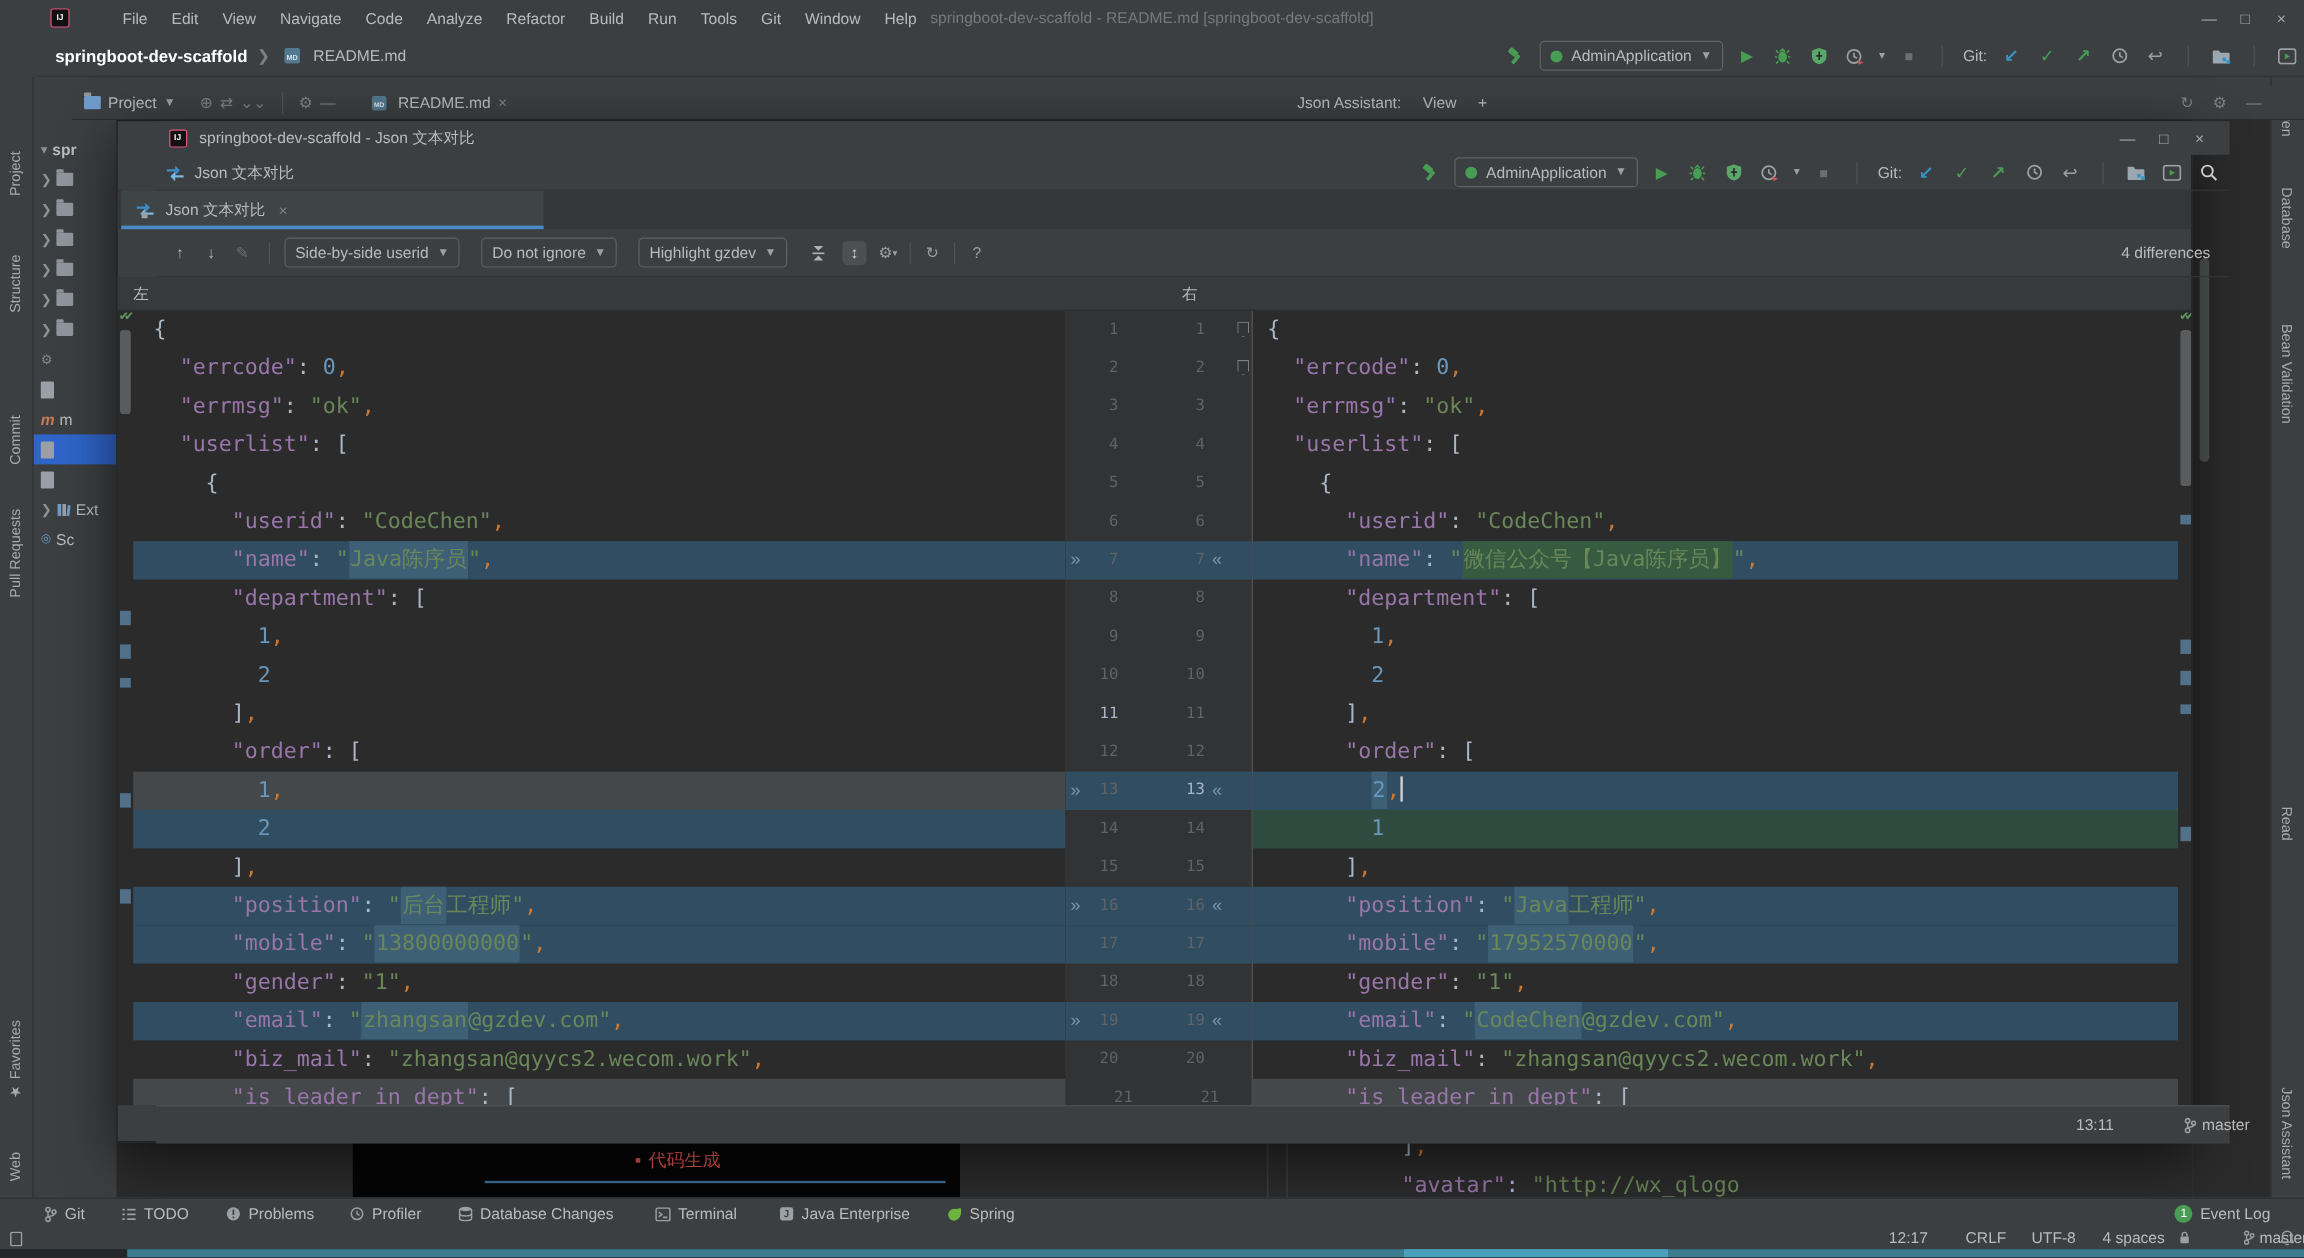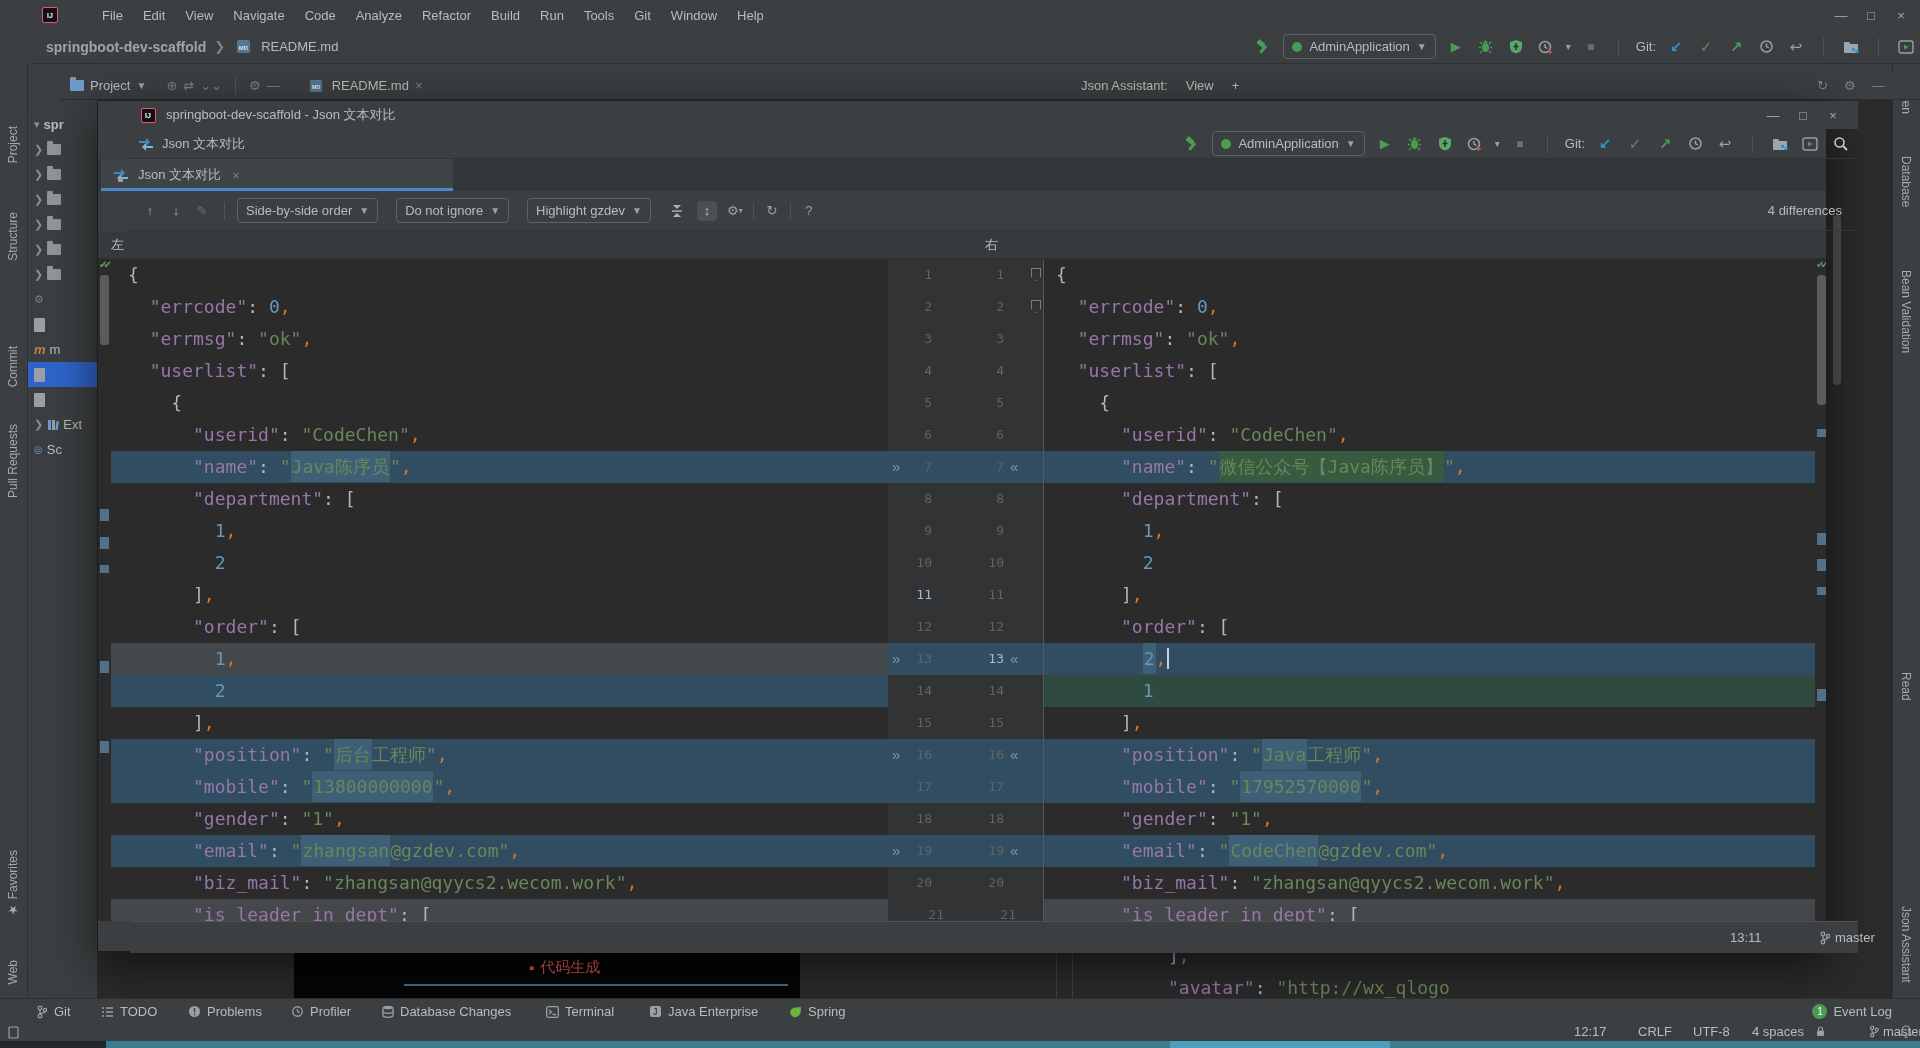--- a/index.html
+++ b/index.html
@@ -16,21 +16,21 @@
   svg { display:block; }
 
   
   #menubar { left:0; top:0; width:1920px; height:30px; background:#3c3f41; }
   .menu-item { padding:0 10px; height:30px; display:flex; align-items:center; color:#bbbbbb; }
   #win-title { left:0; top:0; width:1920px; height:30px; text-align:center; line-height:30px; color:#787878; pointer-events:none; }
   .winbtn { width:30px; height:30px; display:flex; align-items:center; justify-content:center; color:#a7a7a7; font-size:13px; }
 
   
   #maintoolbar { left:0; top:30px; width:1920px; height:34px; background:#3c3f41; border-bottom:1px solid #2e3133; }
-  .crumb-proj { font-weight:bold; color:#a3a3a3; font-size:14px; }
+  .crumb-proj { font-weight:bold; color:#ffffff; font-size:14px; }
   .combo { height:25px; border:1px solid #5e6264; border-radius:4px; display:inline-flex; align-items:center; padding:0 8px; gap:7px; color:#bbbbbb; background:#3c3f41; }
   .dd-arrow { color:#9da0a3; font-size:10px; }
 
   
   #behindrow { left:28px; top:72px; width:1864px; height:28px; background:#3c3f41; border-bottom:1px solid #2a2c2e; }
 
   
   .strip { background:#3c3f41; }
   .vlabel { position:absolute; writing-mode:vertical-rl; color:#a7abad; font-size:12px; display:flex; align-items:center; gap:5px; left:6px; }
   .vlabel.left { transform:rotate(180deg); }
@@ -98,20 +98,21 @@
         <div class="menu-item">Analyze</div>
         <div class="menu-item">Refactor</div>
         <div class="menu-item">Build</div>
         <div class="menu-item">Run</div>
         <div class="menu-item">Tools</div>
         <div class="menu-item">Git</div>
         <div class="menu-item">Window</div>
         <div class="menu-item">Help</div>
       </div>
   </div>
+  <div id="win-title" class="abs">springboot-dev-scaffold - README.md [springboot-dev-scaffold]</div>
   <div class="abs row" style="right:4px;top:0">
     <div class="winbtn">—</div>
     <div class="winbtn">□</div>
     <div class="winbtn">×</div>
   </div>
 
   <div id="maintoolbar" class="abs row">
     <div class="row" style="margin-left:14px;gap:8px">
       <span class="crumb-proj">springboot-dev-scaffold</span>
       <span class="dim">❯</span>
@@ -429,21 +430,21 @@
       </div>
       <div class="dtab-underline"></div>
     </div>
 
     <div id="dlg-toolbar" class="abs row">
       <span class="ico" style="margin-left:10px;color:#afb1b3">↑</span>
       <span class="ico" style="margin-left:6px;color:#afb1b3">↓</span>
       <span class="ico" style="margin-left:6px;color:#6e6e6e">✎</span>
       <span class="sep" style="margin:0 12px"></span>
       <div class="combo">
-        <span>Side-by-side order</span>
+        <span>Side-by-side userid</span>
           <span class="dd-arrow">▼</span>
       </div>
       <div class="combo" style="margin-left:18px">
         <span>Do not ignore</span>
           <span class="dd-arrow">▼</span>
       </div>
       <div class="combo" style="margin-left:18px">
         <span>Highlight gzdev</span>
           <span class="dd-arrow">▼</span>
       </div>

